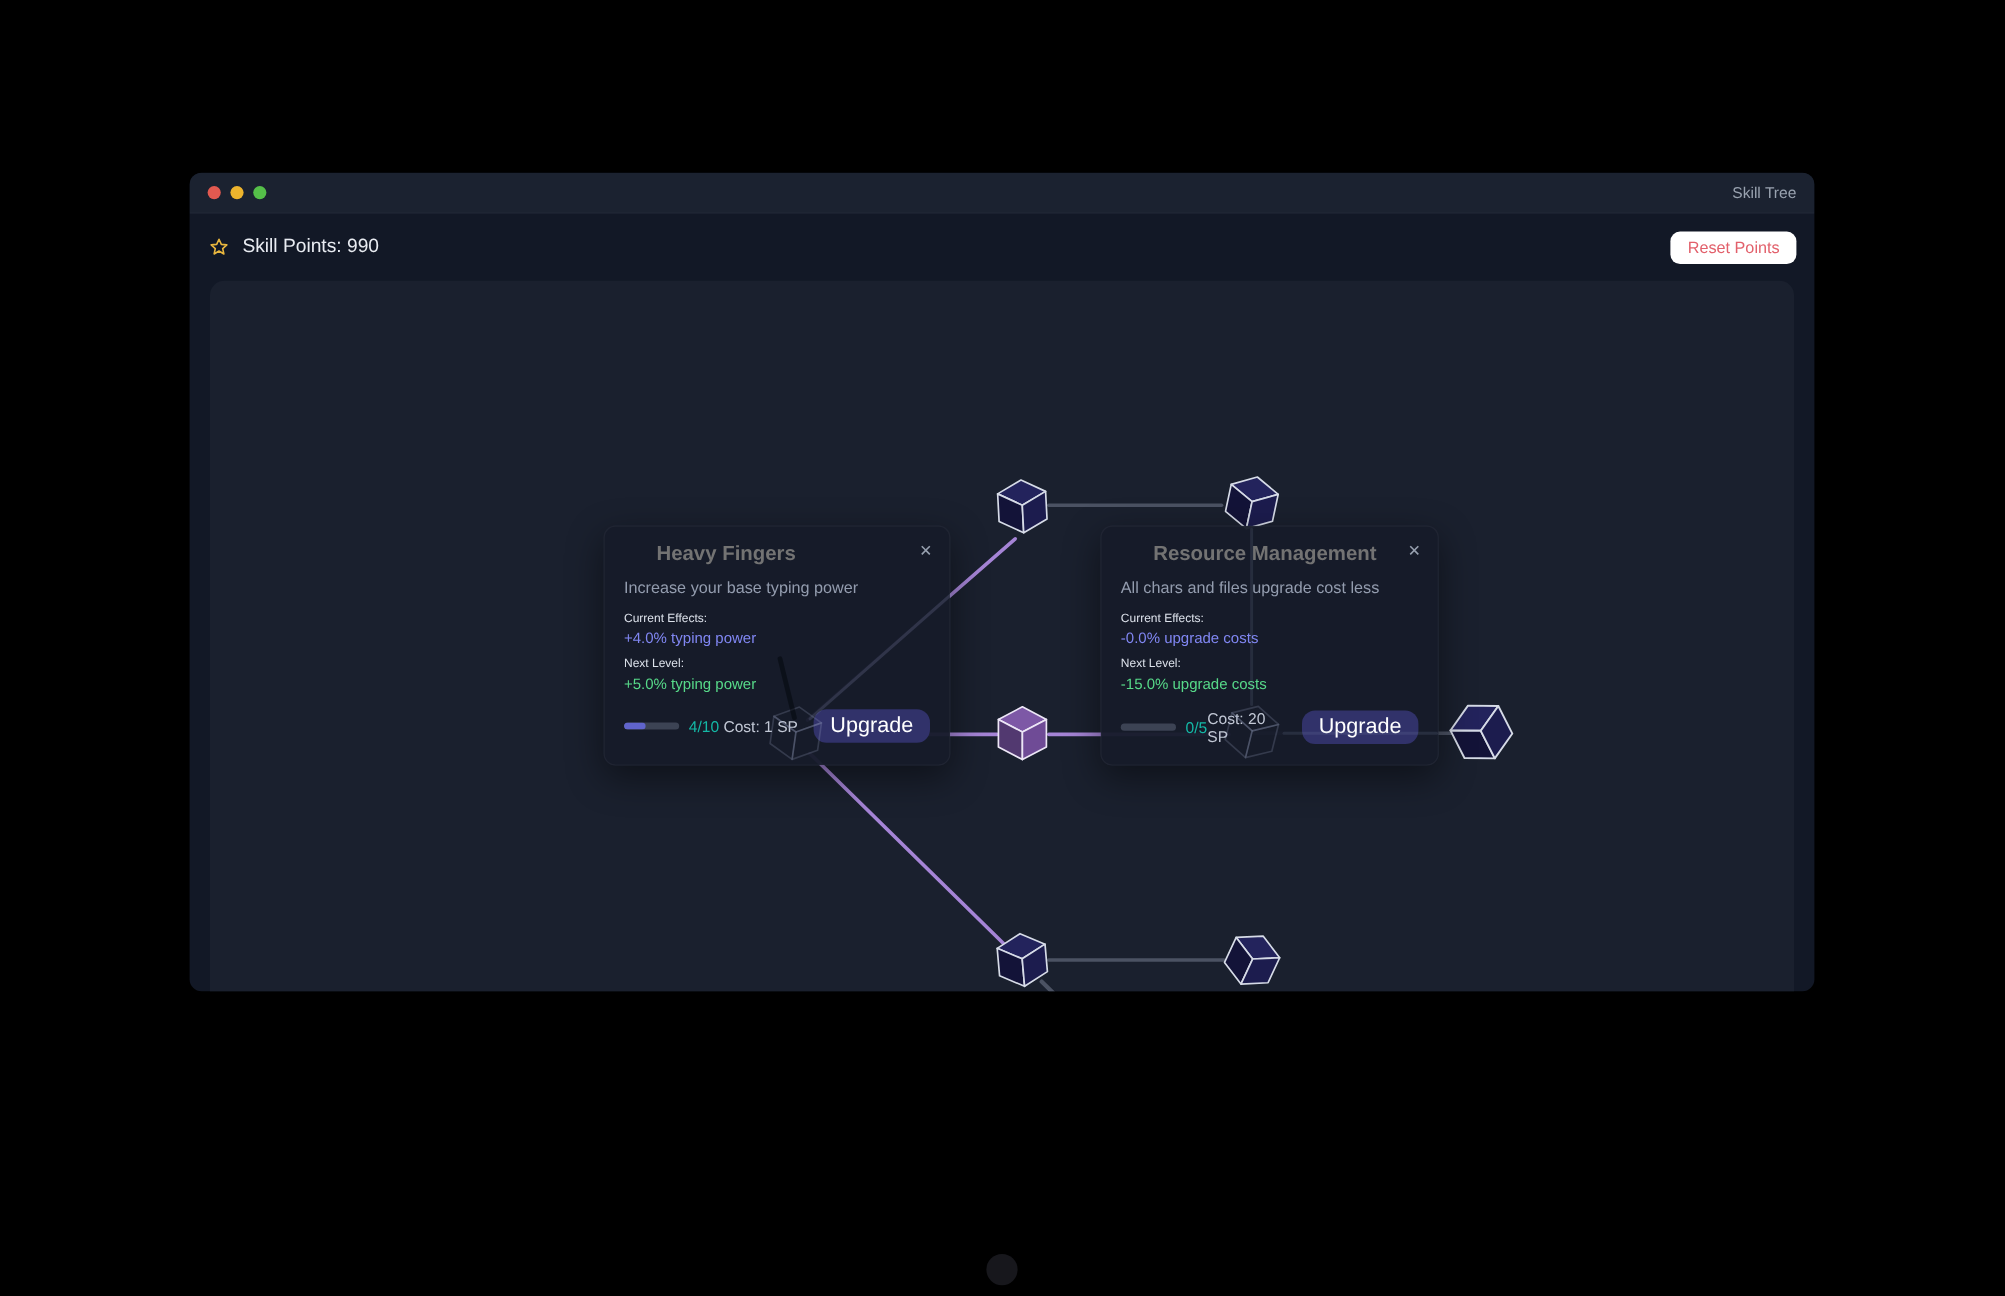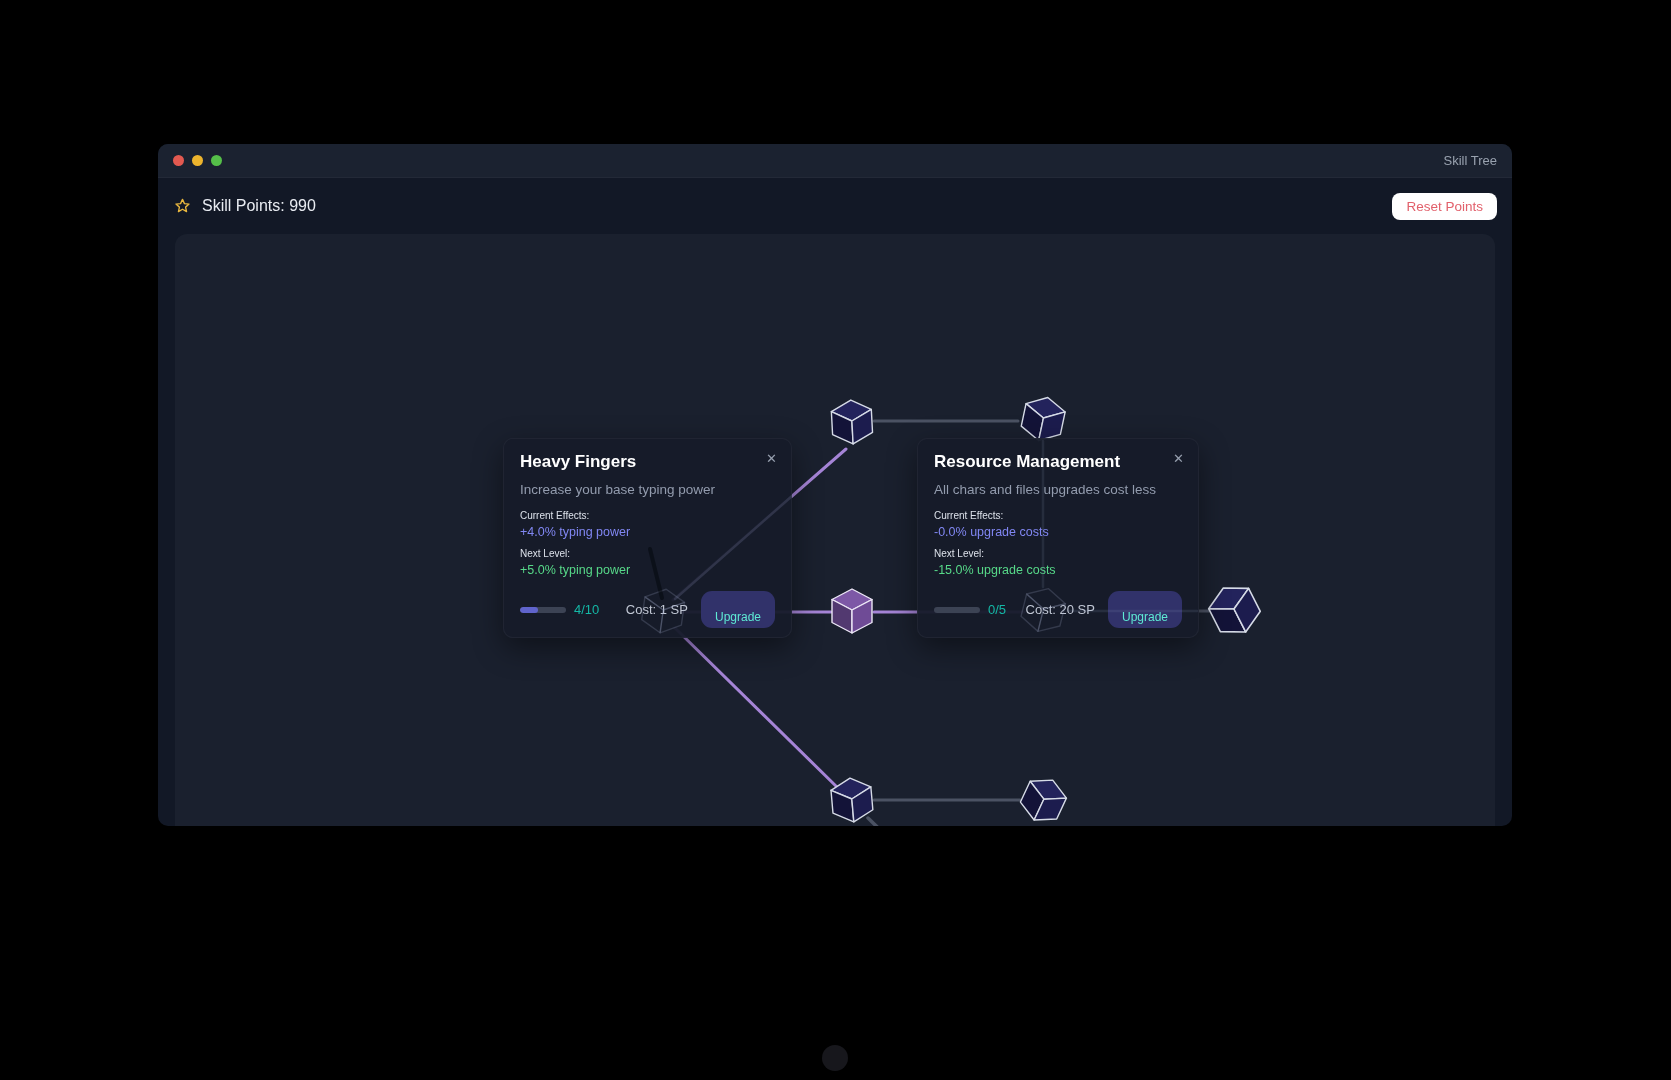--- a/index.html
+++ b/index.html
@@ -18,35 +18,35 @@
       padding:6px 14px;border-radius:8px;border:none;cursor:pointer;font-family:inherit;}
   .canvas{position:relative;margin:0 17px;height:723px;background:#1a202e;
       border-radius:12px;overflow:hidden;}
   .graph-svg{position:absolute;left:0;top:0;z-index:1;}
   .overlay-svg{position:absolute;left:0;top:0;z-index:3;pointer-events:none;}
   .card{position:absolute;width:289px;height:200px;background:rgba(22,27,42,0.96);
       border:1px solid rgba(255,255,255,0.045);border-radius:10px;
       box-shadow:0 10px 30px rgba(0,0,0,0.45);padding:13px 16px;box-sizing:border-box;z-index:2;}
   .card-hf{left:328px;top:204px;}
   .card-rm{left:742px;top:204px;width:282px;}
-  .card-title{font-size:17px;font-weight:bold;color:#ffffff;}
+  .card-title{font-size:17px;font-weight:bold;color:#737373;margin-left:27px;}
   .card-close{position:absolute;top:12px;right:14px;color:#97a0af;font-size:13px;cursor:pointer;}
   .card-desc{margin-top:10px;font-size:13.5px;color:#939cae;}
   .fx-label{margin-top:13px;font-size:10px;color:#dce1ea;}
   .fx-label.next{margin-top:9px;}
   .fx-val{margin-top:4px;font-size:12.5px;}
   .fx-val.purple{color:#8187f3;}
   .fx-val.green{color:#57d989;}
   .card-footer{display:flex;align-items:center;margin-top:14px;}
   .pbar{width:46px;height:6px;background:#3c4354;border-radius:3px;overflow:hidden;flex:none;}
   .pfill{height:100%;background:#6064cc;border-radius:3px;}
   .level{margin-left:8px;font-size:13px;color:#14b8a6;}
   .cost{margin-left:auto;font-size:13px;color:#c2c8d5;}
-  .upgrade-btn{margin-left:13px;background:#31326a;color:#5eead4;font-size:12px;
-      padding:19px 14px 4px;border-radius:11px;border:none;cursor:pointer;font-family:inherit;}
+  .upgrade-btn{margin-left:13px;background:#31326a;color:#ffffff;font-size:18px;
+      padding:3px 14px 4px;border-radius:11px;border:none;cursor:pointer;font-family:inherit;}
   .glow-dot{position:absolute;left:822px;top:1045px;width:26px;height:26px;
       border-radius:50%;background:#17171c;}
 </style>
 </head>
 <body>
 
 <div class="app-window">
   <div class="titlebar">
     <div class="dots">
       <span class="dot" style="background: rgb(226, 89, 80);"></span>
@@ -125,21 +125,21 @@
         </div>
         <span class="level">4/10</span>
         <span class="cost">Cost: 1 SP</span>
         <button class="upgrade-btn">Upgrade</button>
       </div>
     </div>
 
     <div class="card card-rm">
       <div class="card-title">Resource Management</div>
       <div class="card-close">✕</div>
-      <div class="card-desc">All chars and files upgrades cost less</div>
+      <div class="card-desc">All chars and files upgrade cost less</div>
       <div class="fx-label">Current Effects:</div>
       <div class="fx-val purple">-0.0% upgrade costs</div>
       <div class="fx-label next">Next Level:</div>
       <div class="fx-val green">-15.0% upgrade costs</div>
       <div class="card-footer">
         <div class="pbar">
           <div class="pfill" style="width: 0%;"></div>
         </div>
         <span class="level">0/5</span>
         <span class="cost">Cost: 20 SP</span>

